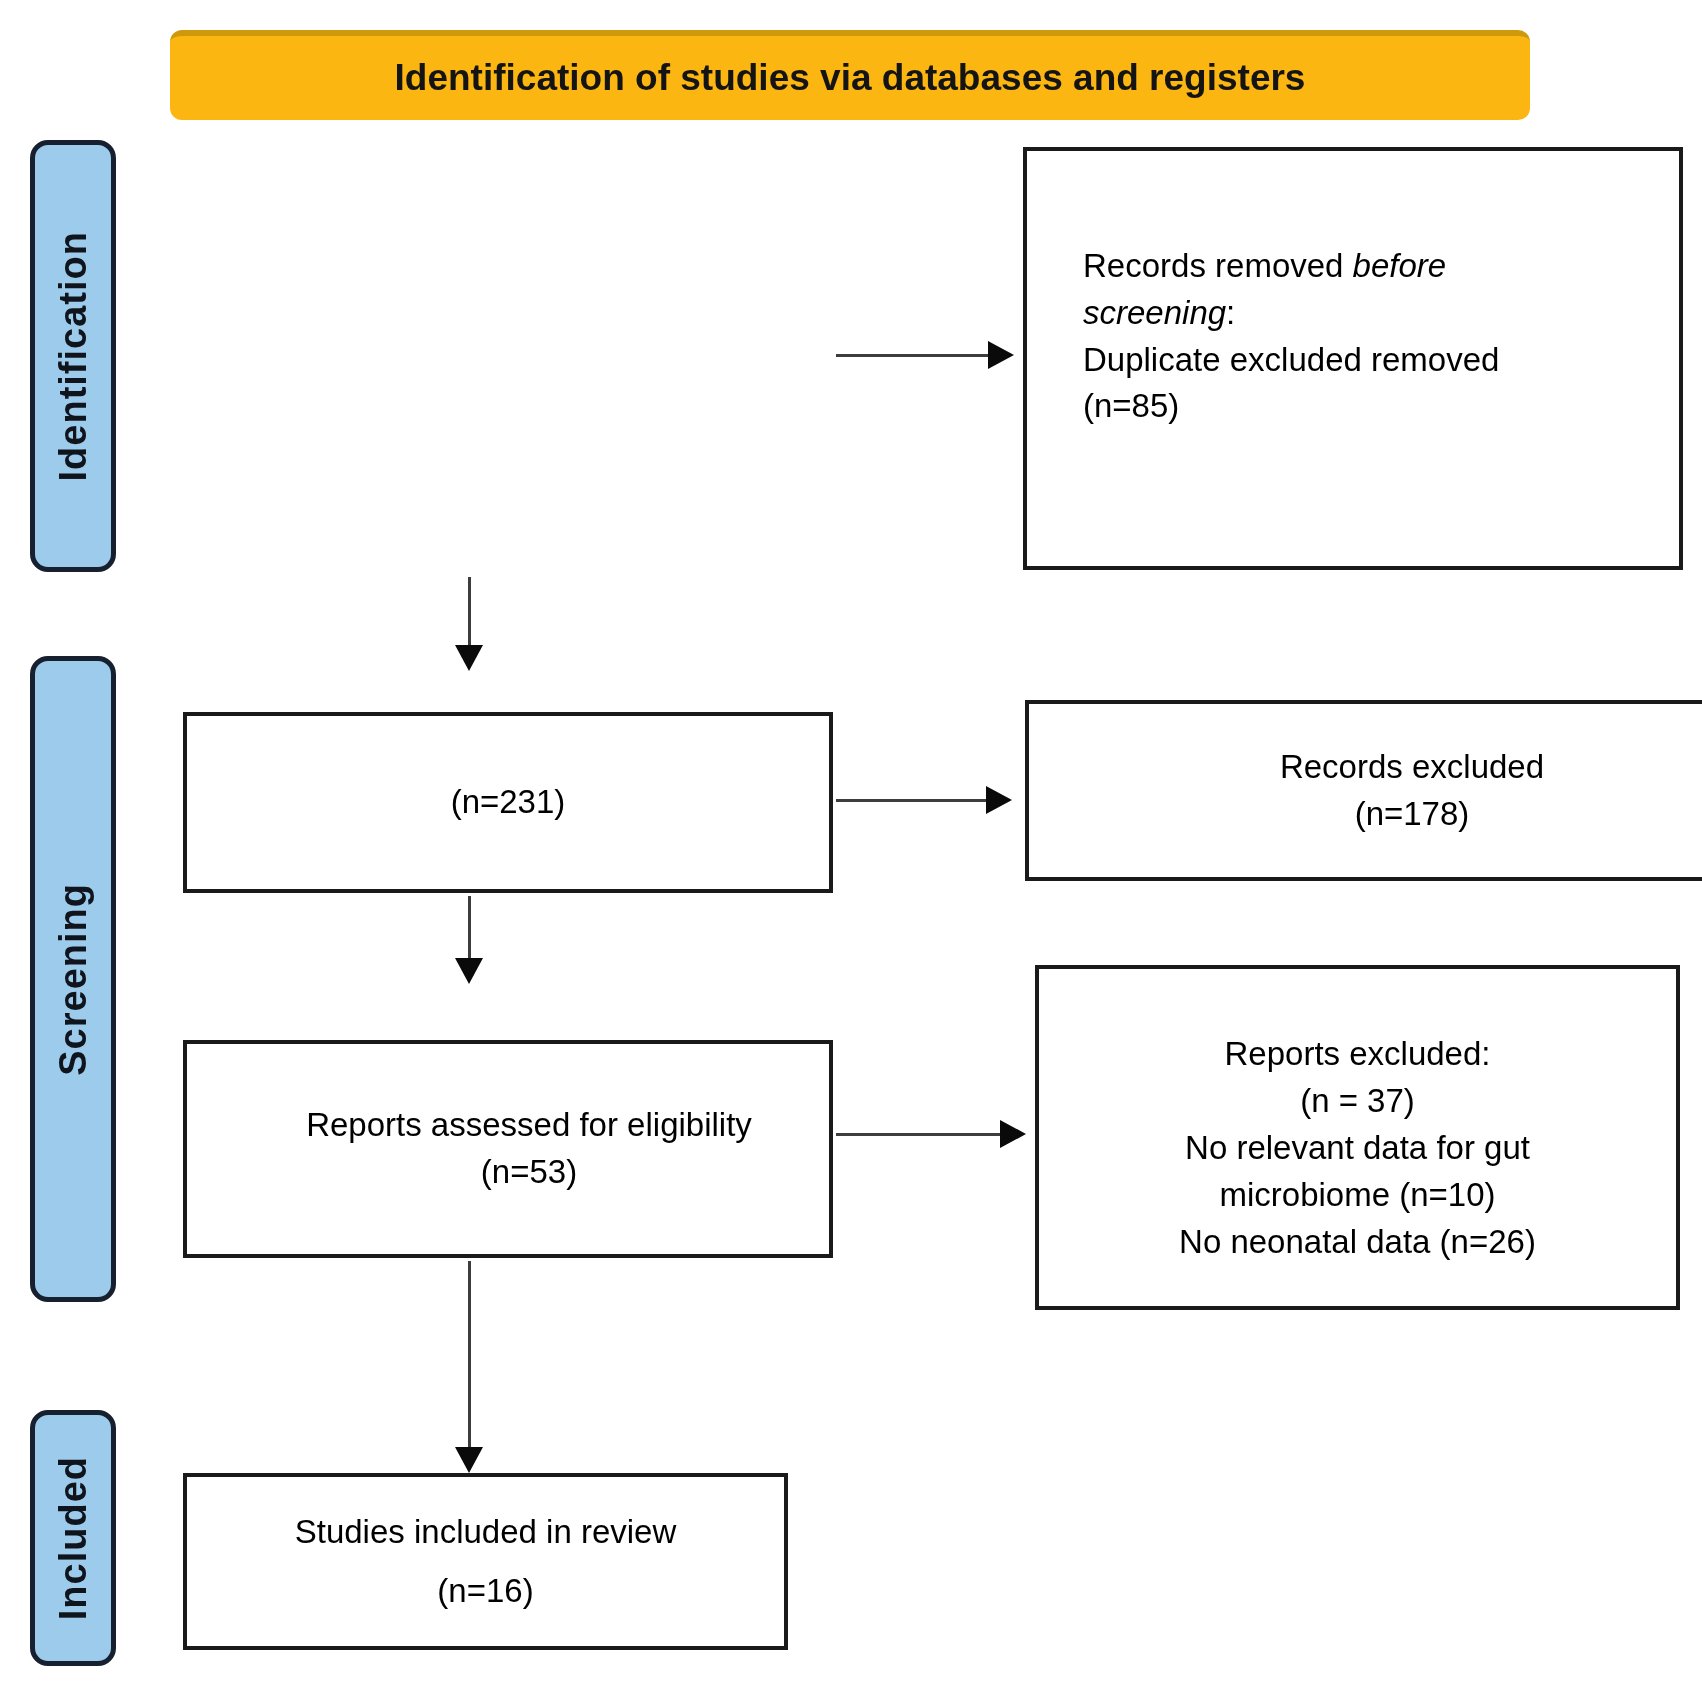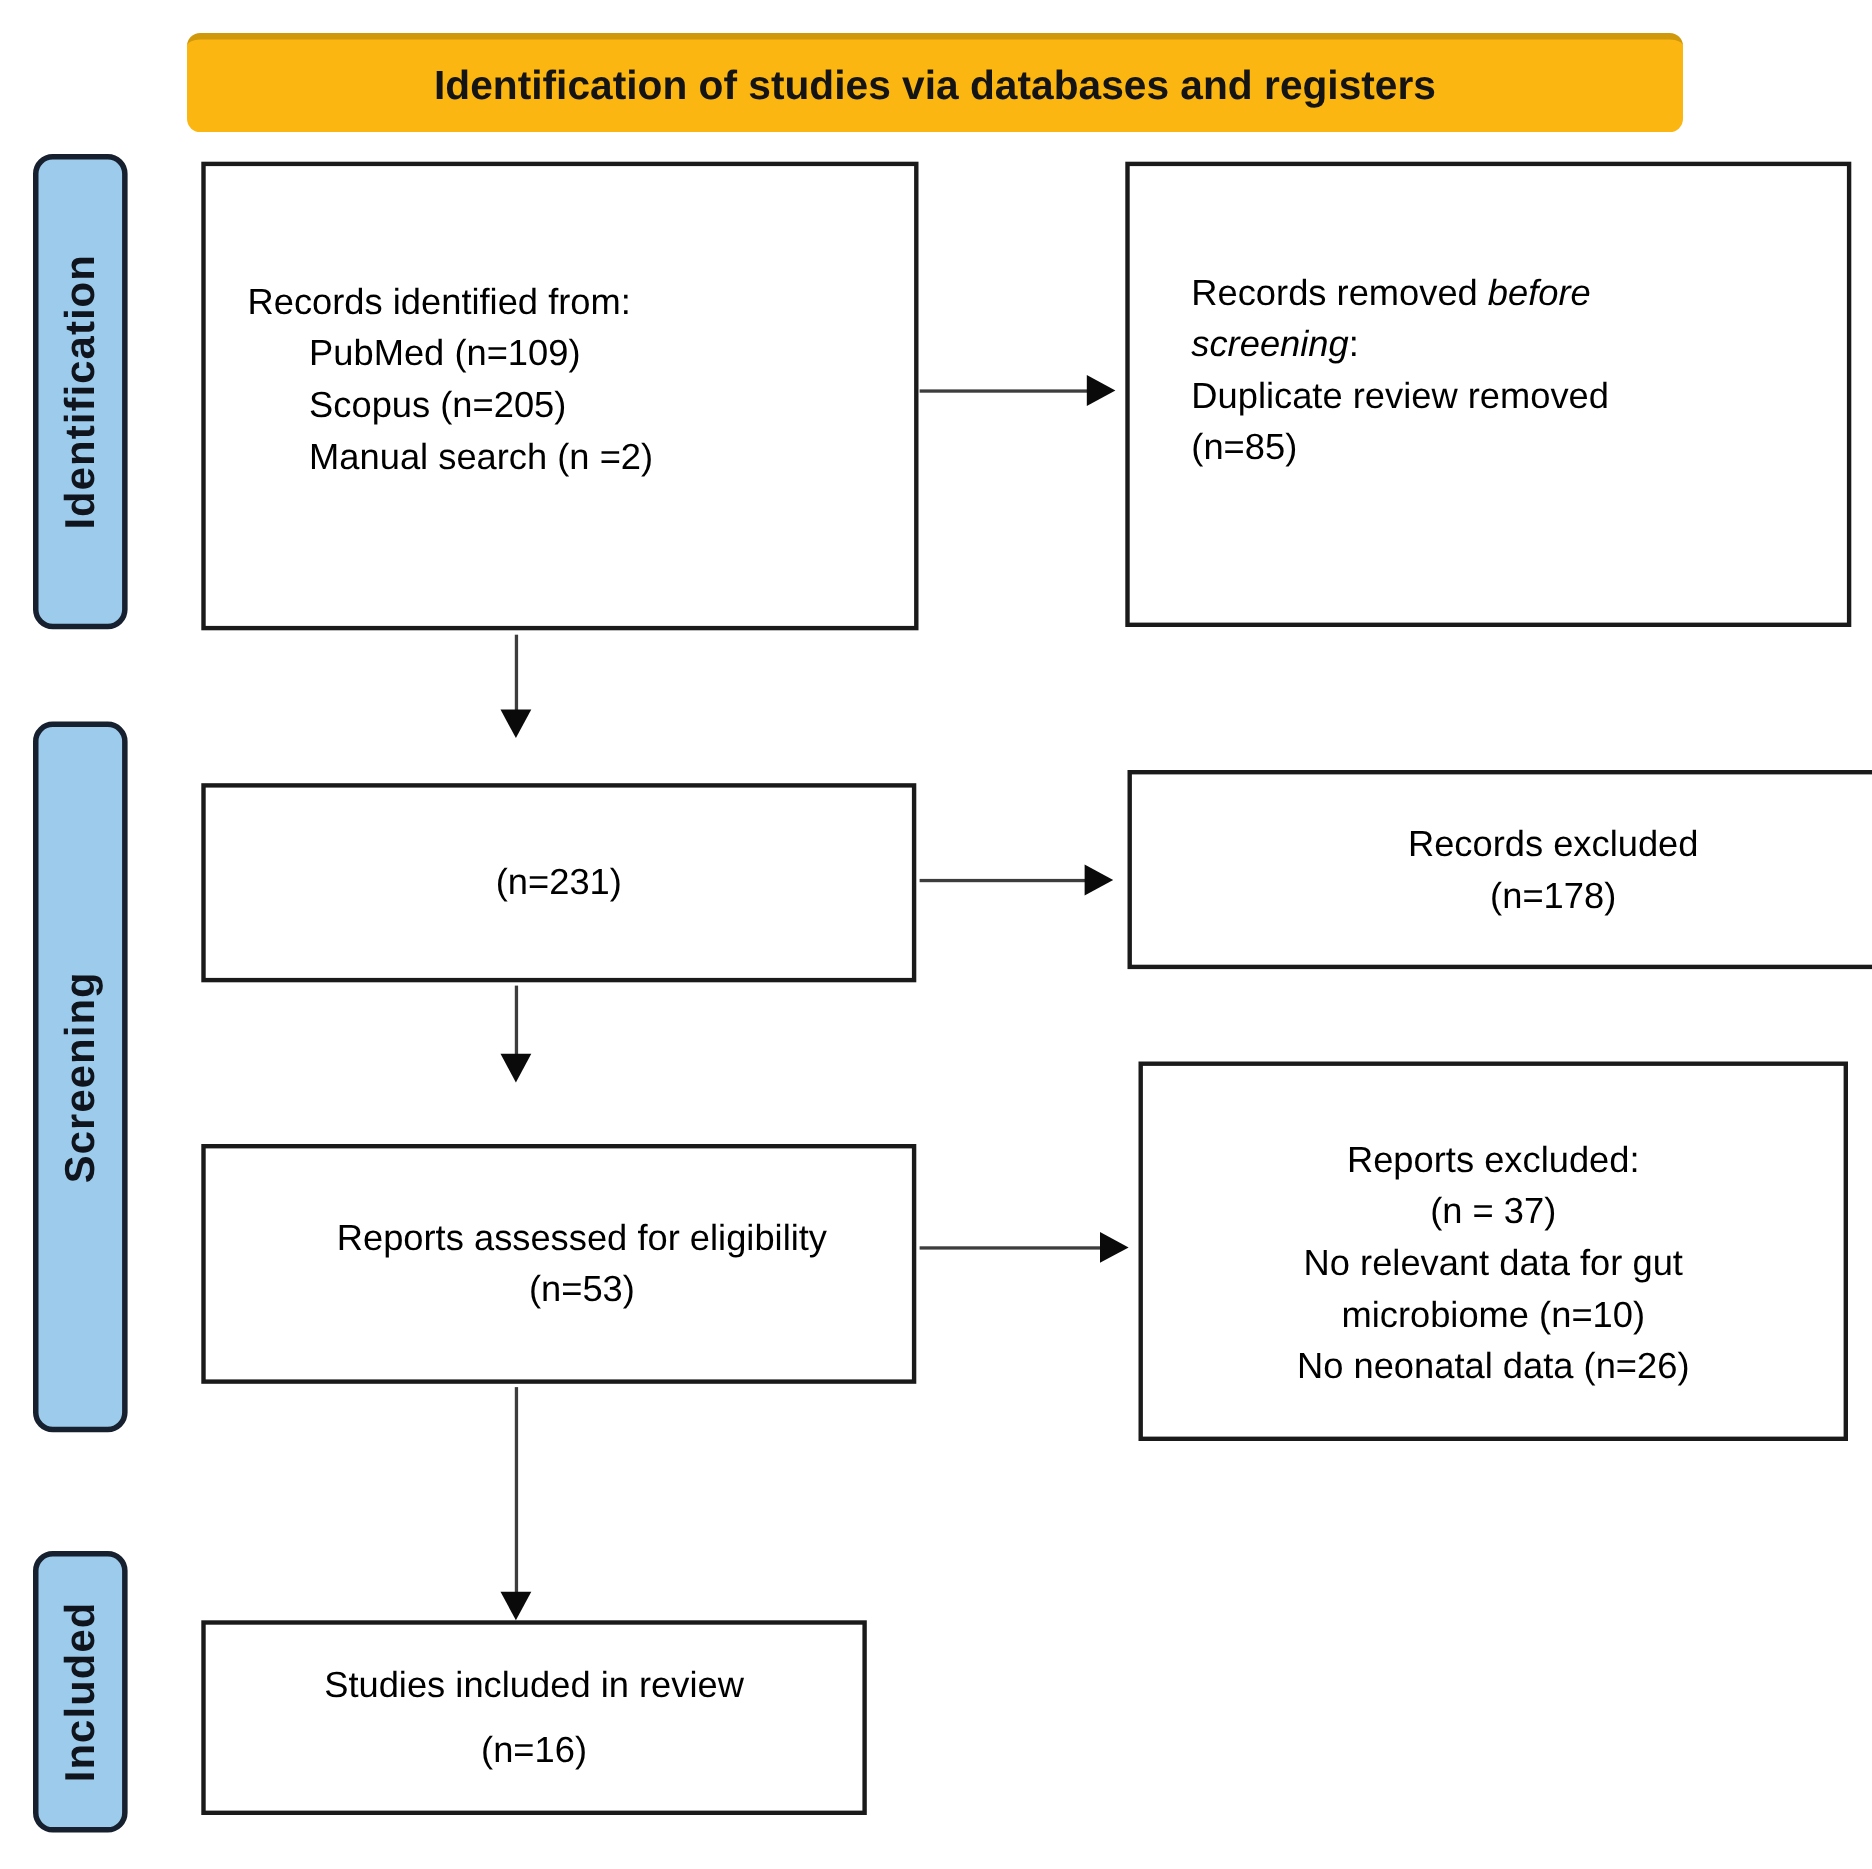--- a/index.html
+++ b/index.html
@@ -95,31 +95,25 @@
   <div class="stage" id="stage-identification">
     <span>Identification</span>
   </div>
   <div class="stage" id="stage-screening">
     <span>Screening</span>
   </div>
   <div class="stage" id="stage-included">
     <span>Included</span>
   </div>
 
-  <div class="fbox" id="box-records-identified">
-    <div class="line">Records identified from:</div>
-    <div class="line indent">PubMed (n=109)</div>
-    <div class="line indent">Scopus (n=205)</div>
-    <div class="line indent">Manual search (n =2)</div>
-  </div>
 
   <div class="fbox" id="box-records-removed">
     <div class="line"><span>Records removed </span><span class="em">before</span></div>
     <div class="line"><span class="em">screening</span><span>:</span></div>
-    <div class="line">Duplicate review removed</div>
+    <div class="line">Duplicate excluded removed</div>
     <div class="line">(n=85)</div>
   </div>
 
   <div class="fbox" id="box-records-screened">
     <div class="line">(n=231)</div>
   </div>
 
   <div class="fbox" id="box-records-excluded">
     <div class="line">Records excluded</div>
     <div class="line">(n=178)</div>

